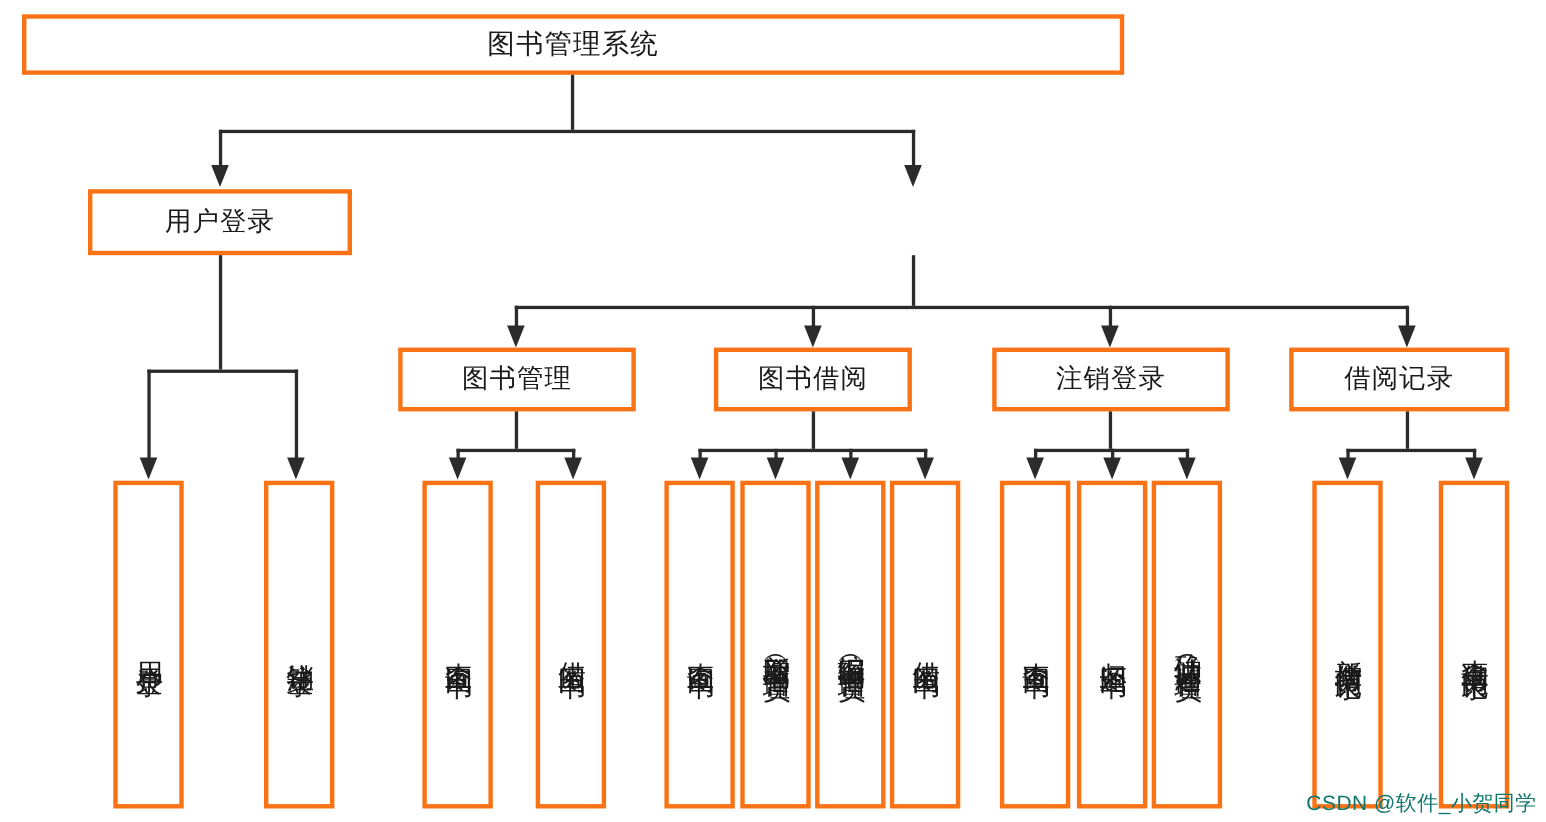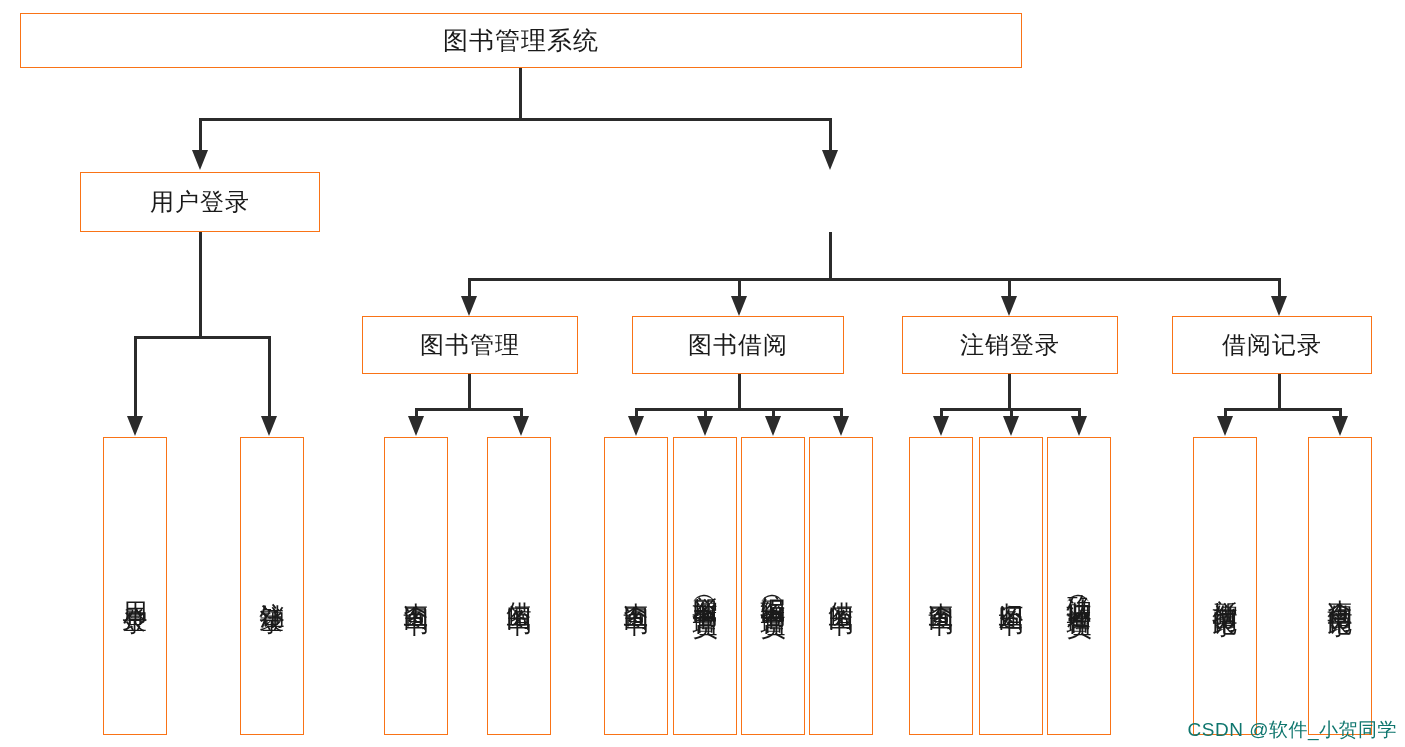--- a/index.html
+++ b/index.html
@@ -16,21 +16,21 @@
     width: 1405px;
     height: 747px;
     background: #ffffff;
     overflow: hidden;
   }
   
   .node {
     position: absolute;
     box-sizing: border-box;
     background: #ffffff;
-    border: 1px solid #f97316;
+    border: 4px solid #f97316;
     display: flex;
     align-items: center;
     justify-content: center;
     color: #1a1a1a;
   }
   .node .label {
     display: block;
     line-height: 1.05;
     letter-spacing: 1px;
   }
@@ -119,21 +119,21 @@
   <div class="ln v" style="left:738px; top:278px; height:20px;"></div>
   <div class="arrow" style="left:731px; top:296px;"></div>
   <div class="ln v" style="left:1008px; top:278px; height:20px;"></div>
   <div class="arrow" style="left:1001px; top:296px;"></div>
   <div class="ln v" style="left:1278px; top:278px; height:20px;"></div>
   <div class="arrow" style="left:1271px; top:296px;"></div>
 
   <div class="node h" style="left:362px; top:316px; width:216px; height:58px;">
     <span class="label">图书管理</span>
   </div>
-  <div class="node h" style="left:632px; top:316px; width:212px; height:58px;">
+  <div class="node h" style="left:649px; top:316px; width:180px; height:58px;">
     <span class="label">图书借阅</span>
   </div>
   <div class="node h" style="left:902px; top:316px; width:216px; height:58px;">
     <span class="label">注销登录</span>
   </div>
   <div class="node h" style="left:1172px; top:316px; width:200px; height:58px;">
     <span class="label">借阅记录</span>
   </div>
 
   <div class="ln v" style="left:468px; top:374px; height:34px;"></div>

